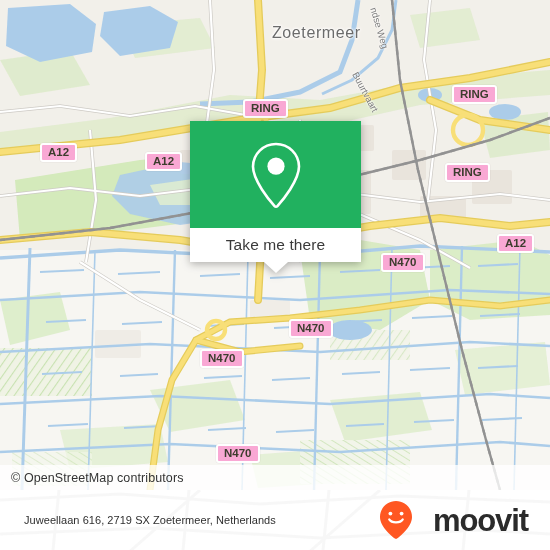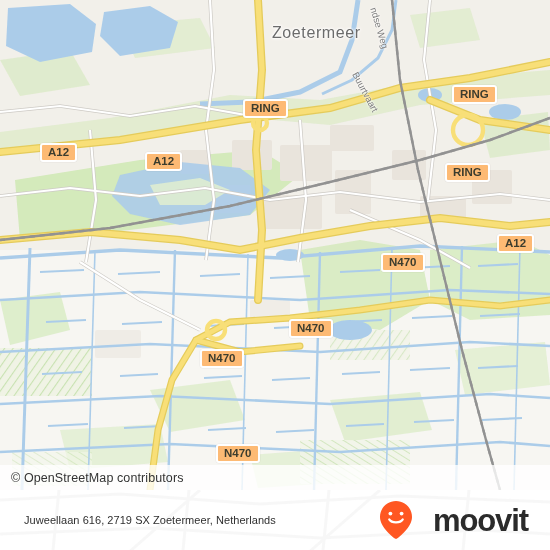--- a/index.html
+++ b/index.html
@@ -79,21 +79,21 @@
   }
   .brand { display: flex; align-items: center; gap: 20px; position: relative; z-index: 2; }
   .brand-word {
     font-size: 31px; font-weight: bold; color: #2b2b2b;
     letter-spacing: -1.1px; line-height: 1;
   }
 
   
   .shield {
     position: absolute;
-    background: #fdba74;
+    background: #f9a8d4;
     border: 2px solid #ffffff;
     border-radius: 3px;
     color: #3d3d2e;
     font-size: 11.5px;
     font-weight: bold;
     padding: 1px 6px 2px 6px;
     line-height: 12px;
     z-index: 20;
     white-space: nowrap;
     box-shadow: 0 0 0 .5px rgba(0,0,0,.06);
@@ -287,20 +287,32 @@
     <div class="shield" style="left:452px; top:85px;">RING</div>
     <div class="shield" style="left:445px; top:163px;">RING</div>
     <div class="shield" style="left:40px;  top:143px;">A12</div>
     <div class="shield" style="left:145px; top:152px;">A12</div>
     <div class="shield" style="left:497px; top:234px;">A12</div>
     <div class="shield" style="left:381px; top:253px;">N470</div>
     <div class="shield" style="left:289px; top:319px;">N470</div>
     <div class="shield" style="left:200px; top:349px;">N470</div>
     <div class="shield" style="left:216px; top:444px;">N470</div>
 
+    <div class="popup">
+      <div class="popup-head">
+        <svg width="54" height="68" viewBox="0 0 54 68">
+          <path d="M27 3 C14.3 3 4 13.1 4 25.6 C4 39.5 20.5 59.4 25.6 65.1
+                   a1.9 1.9 0 0 0 2.8 0 C33.5 59.4 50 39.5 50 25.6
+                   C50 13.1 39.7 3 27 3 Z" fill="none" stroke="#ffffff" stroke-width="2.6"></path>
+          <circle cx="27" cy="25.2" r="8.6" fill="#ffffff"></circle>
+        </svg>
+      </div>
+      <div class="popup-body">Take me there</div>
+      <div class="popup-tip"></div>
+    </div>
 
     <div class="attribution">
       <span>© OpenStreetMap contributors</span>
     </div>
   </div>
 
   <div class="bottom-bar">
 
     <svg class="watermark" width="550" height="60" viewBox="0 0 550 60">
       <g stroke="#b8b8b8" stroke-width="3" fill="none">

